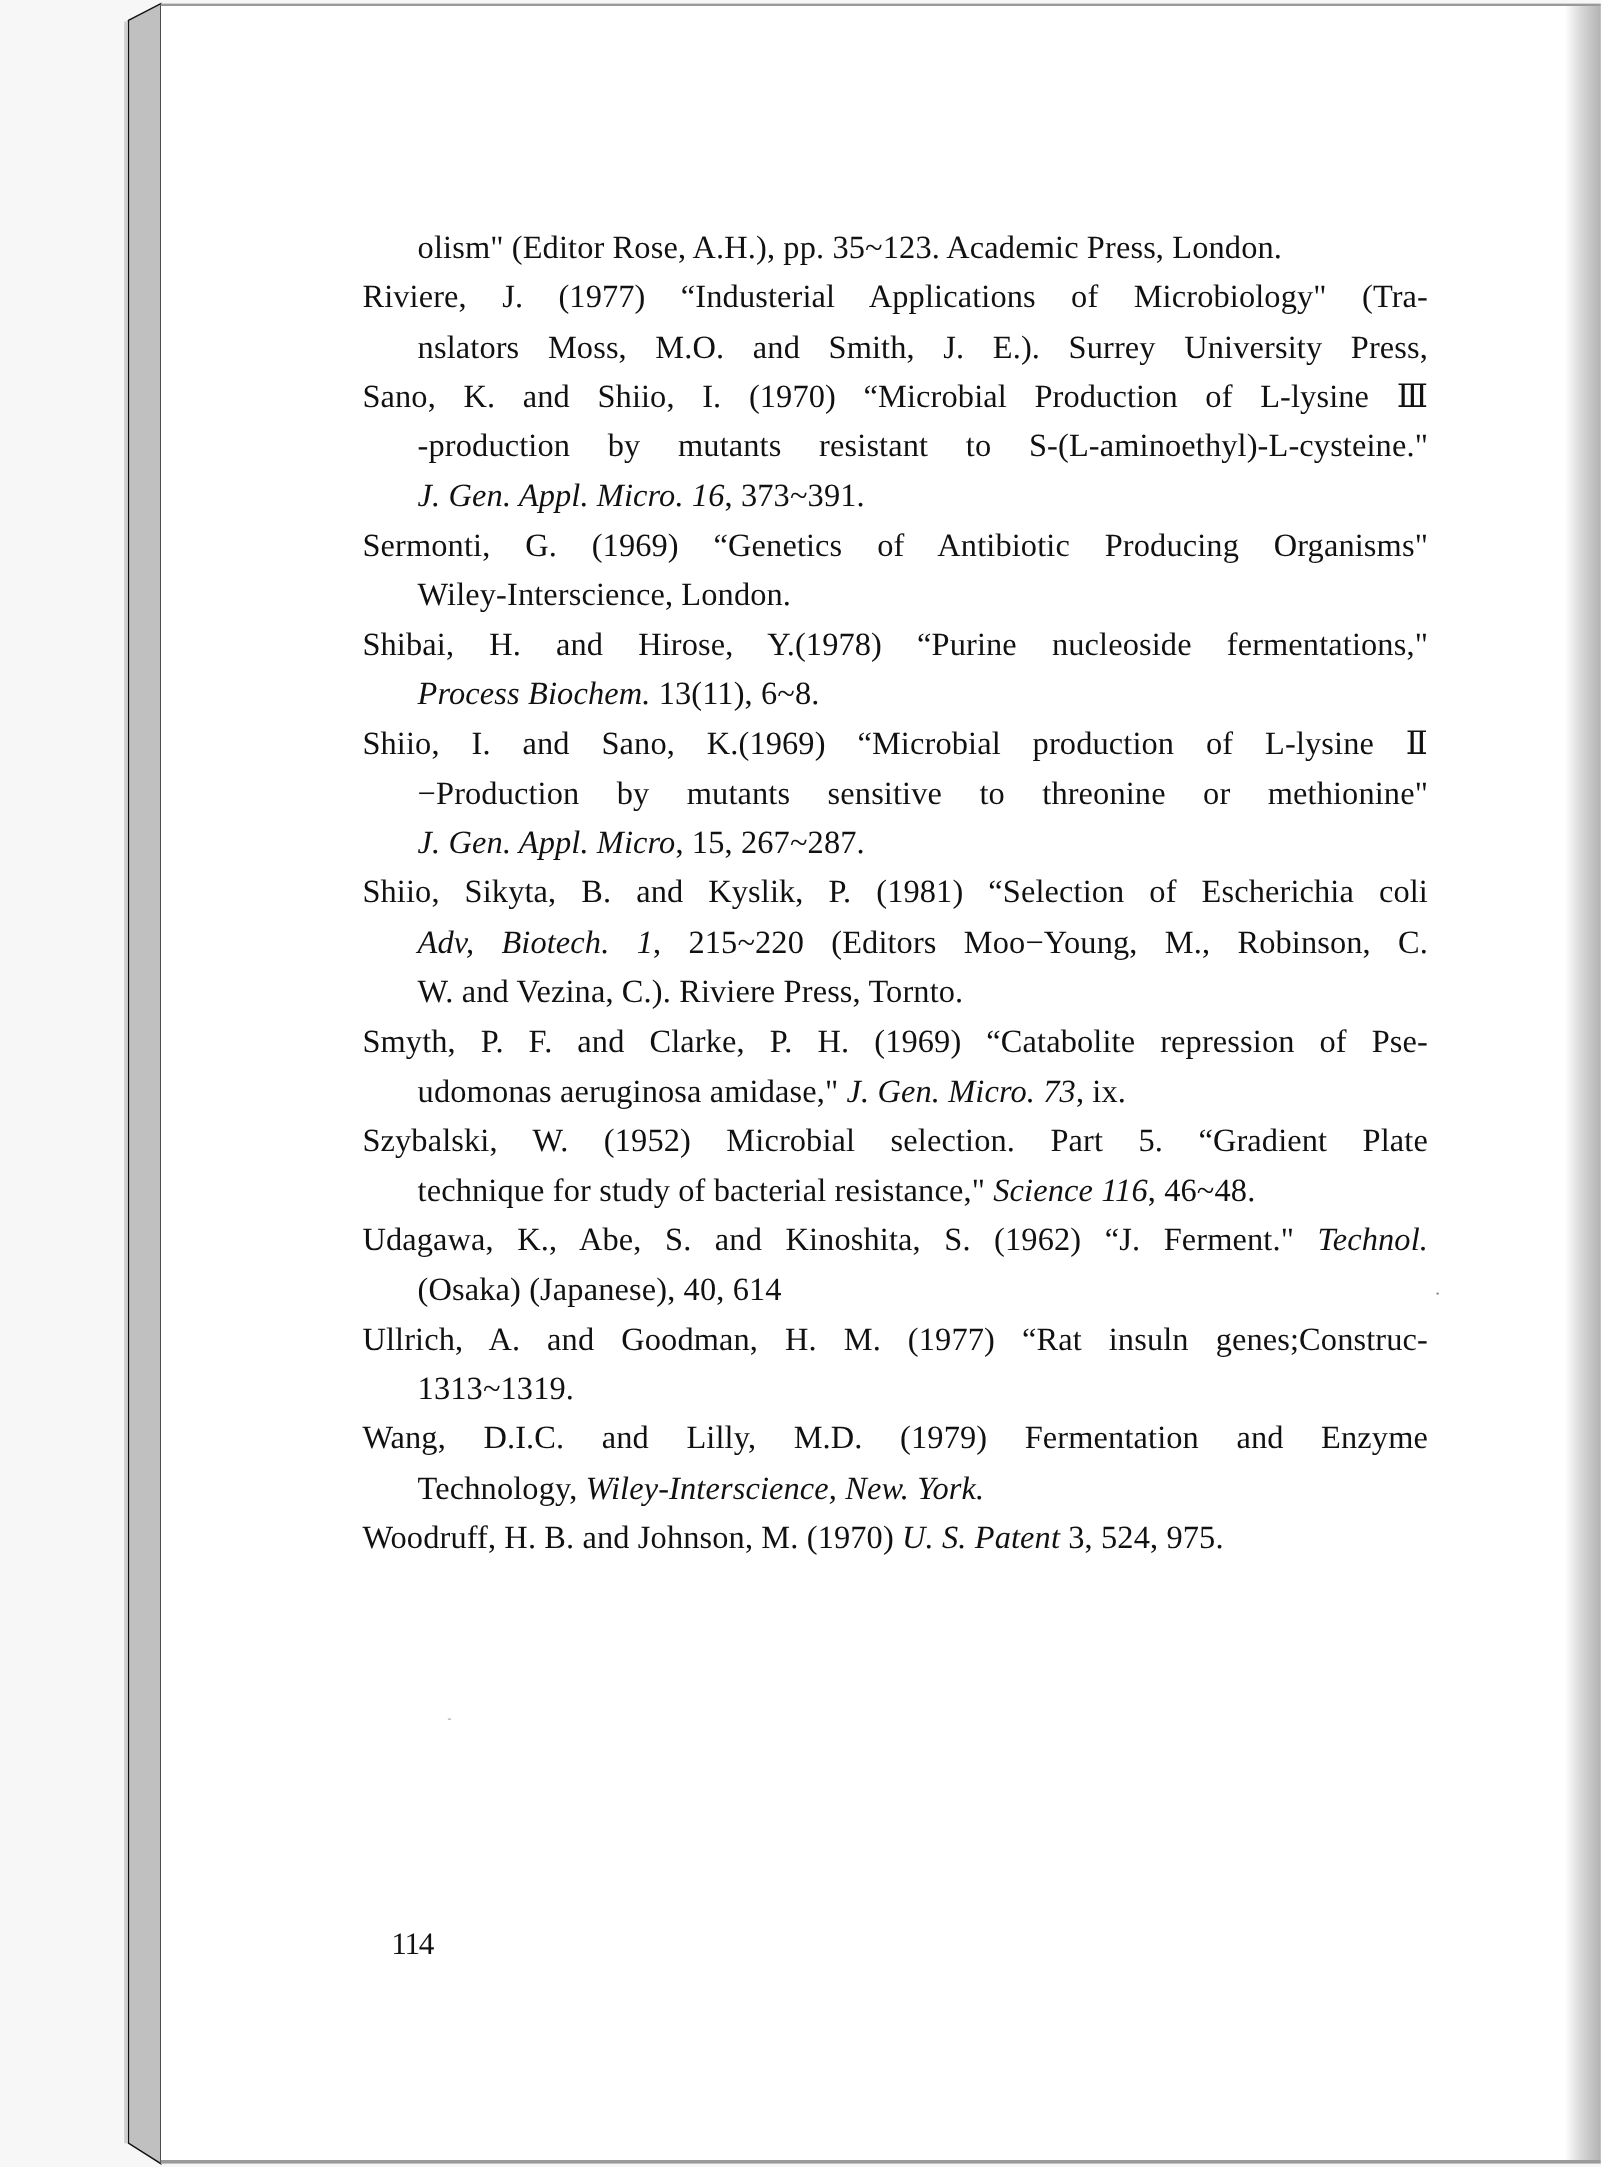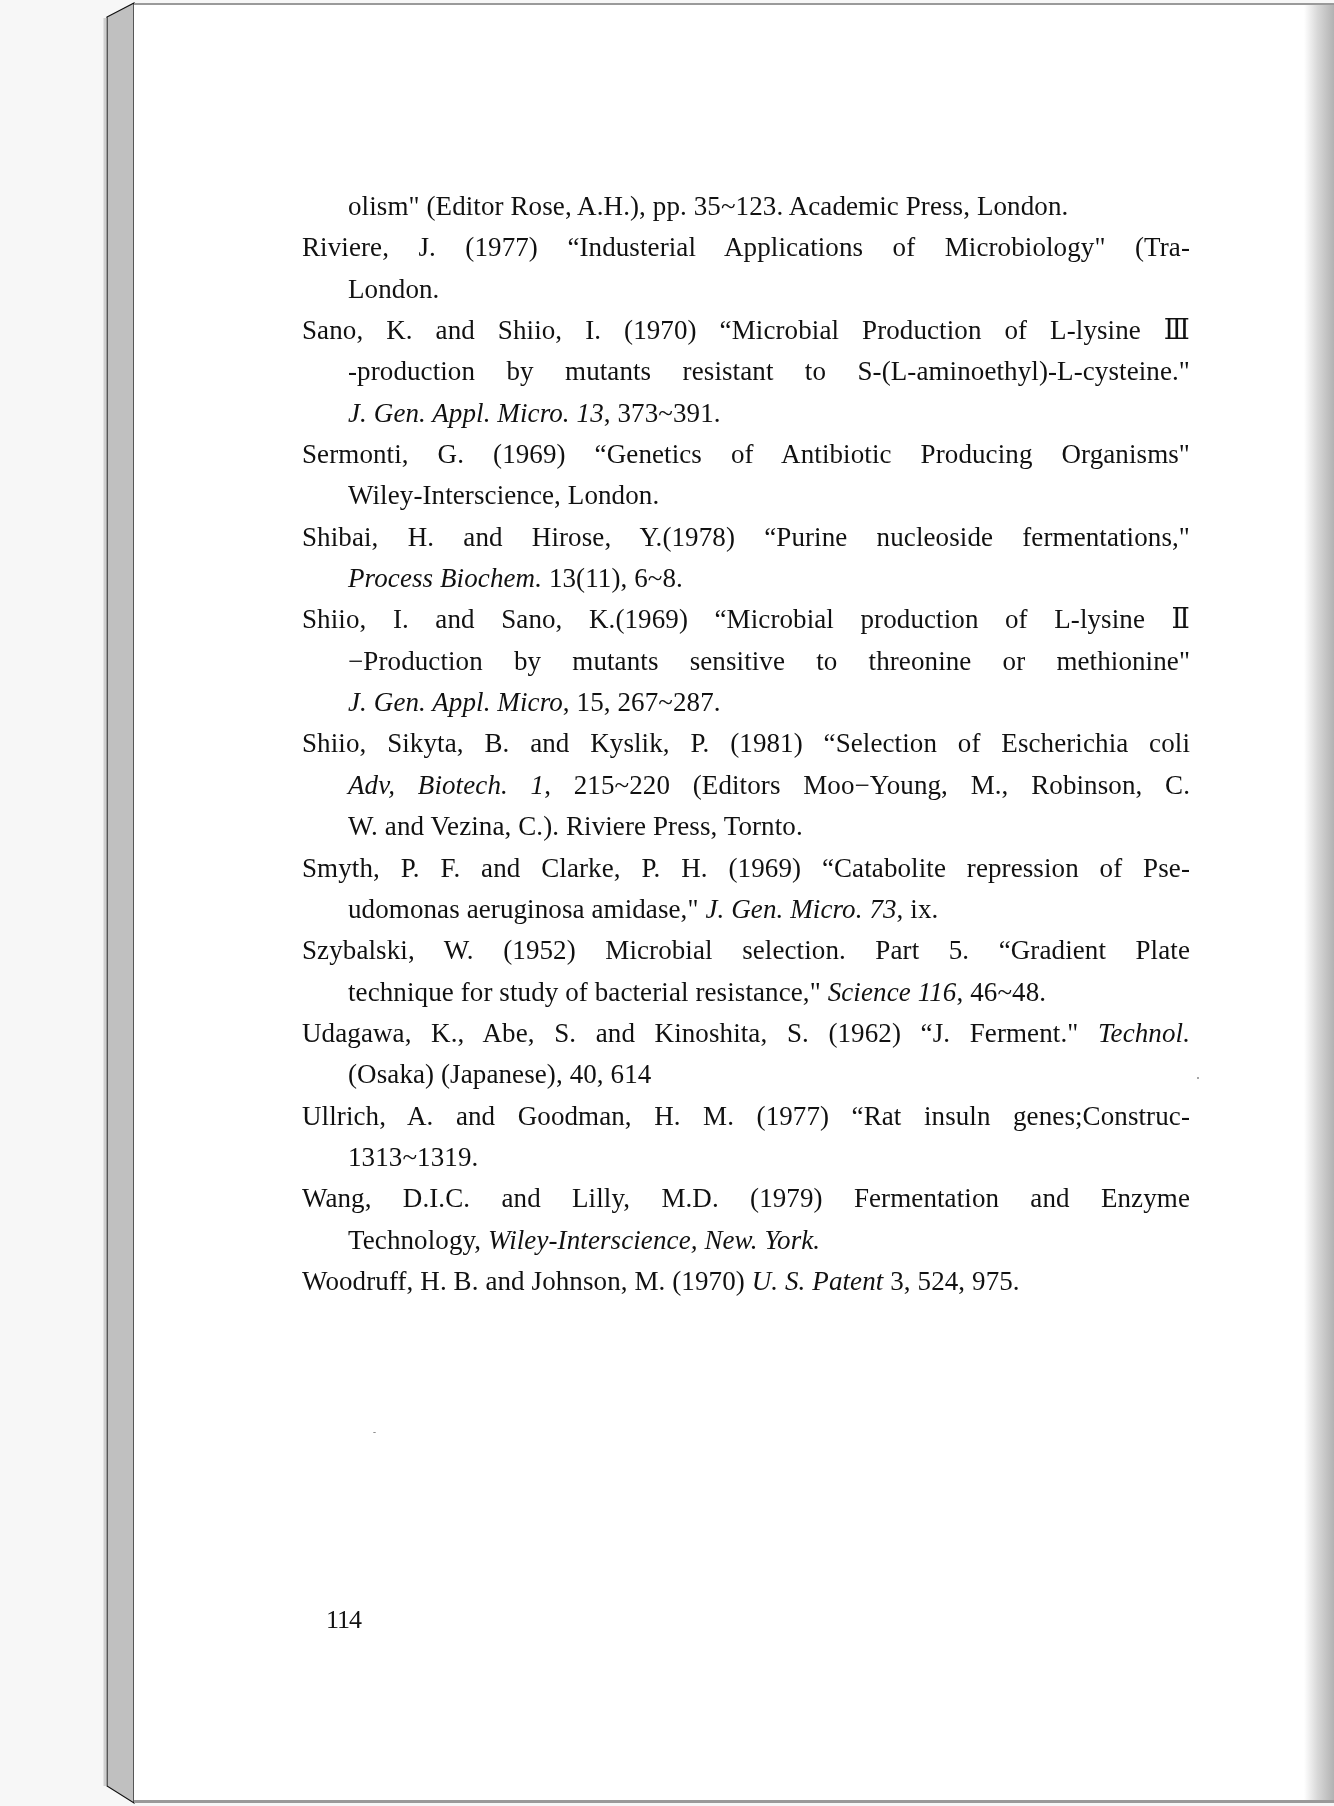--- a/index.html
+++ b/index.html
@@ -50,24 +50,24 @@
   <line x1="105" y1="18" x2="105" y2="1786" stroke="#cfcfcf" stroke-width="3"></line>
 </svg>
 
 <div class="page">
   <div class="page-shadow"></div>
 </div>
 
 <div class="refs" id="refs">
     <div class="line indent last"><span>olism" (Editor Rose, A.H.), pp. 35~123. Academic Press, London.</span></div>
     <div class="line"><span>Riviere, J. (1977) “Industerial Applications of Microbiology" (Tra-</span></div>
-    <div class="line indent last"><span>London.</span></div>
+    <div class="line indent"><span>nslators Moss, M.O. and Smith, J. E.). Surrey University Press,</span></div>
     <div class="line"><span>Sano, K. and Shiio, I. (1970) “Microbial Production of L-lysine Ⅲ</span></div>
     <div class="line indent"><span>-production by mutants resistant to S-(L-aminoethyl)-L-cysteine."</span></div>
-    <div class="line indent last"><i>J. Gen. Appl. Micro. 13</i><span>, 373~391.</span></div>
+    <div class="line indent last"><i>J. Gen. Appl. Micro. 16</i><span>, 373~391.</span></div>
     <div class="line"><span>Sermonti, G. (1969) “Genetics of Antibiotic Producing Organisms"</span></div>
     <div class="line indent last"><span>Wiley-Interscience, London.</span></div>
     <div class="line"><span>Shibai, H. and Hirose, Y.(1978) “Purine nucleoside fermentations,"</span></div>
     <div class="line indent last"><i>Process Biochem.</i><span> 13(11), 6~8.</span></div>
     <div class="line"><span>Shiio, I. and Sano, K.(1969) “Microbial production of L-lysine Ⅱ</span></div>
     <div class="line indent"><span>−Production by mutants sensitive to threonine or methionine"</span></div>
     <div class="line indent last"><i>J. Gen. Appl. Micro</i><span>, 15, 267~287.</span></div>
     <div class="line"><span>Shiio, Sikyta, B. and Kyslik, P. (1981) “Selection of Escherichia coli</span></div>
     <div class="line indent"><i>Adv, Biotech. 1</i><span>, 215~220 (Editors Moo−Young, M., Robinson, C.</span></div>
     <div class="line indent last"><span>W. and Vezina, C.). Riviere Press, Tornto.</span></div>

